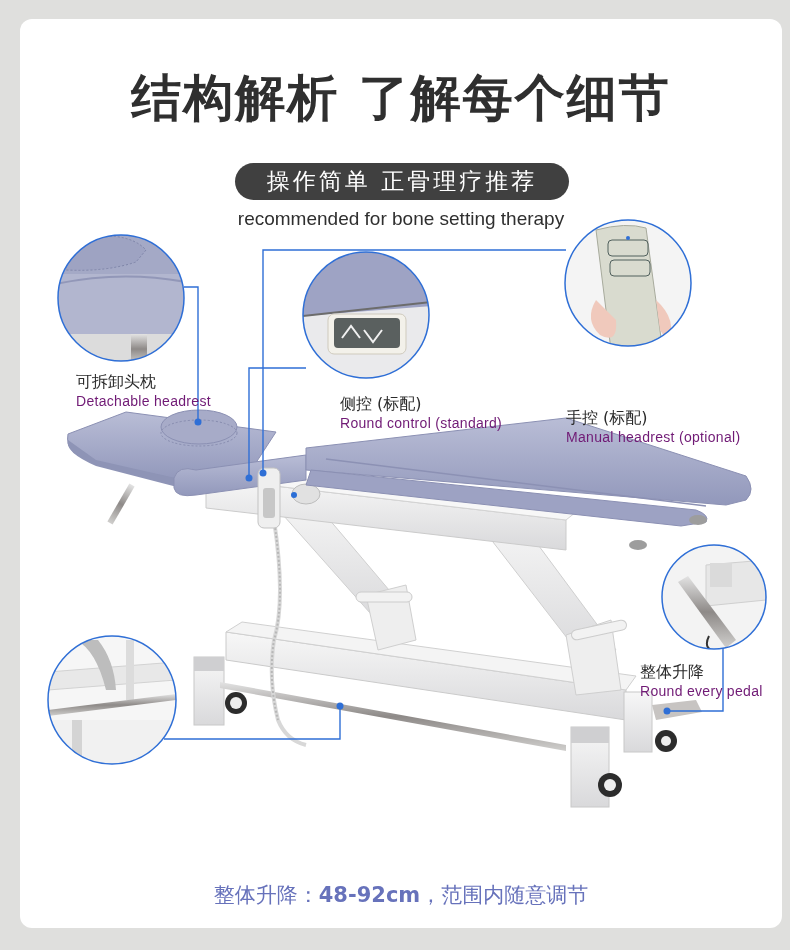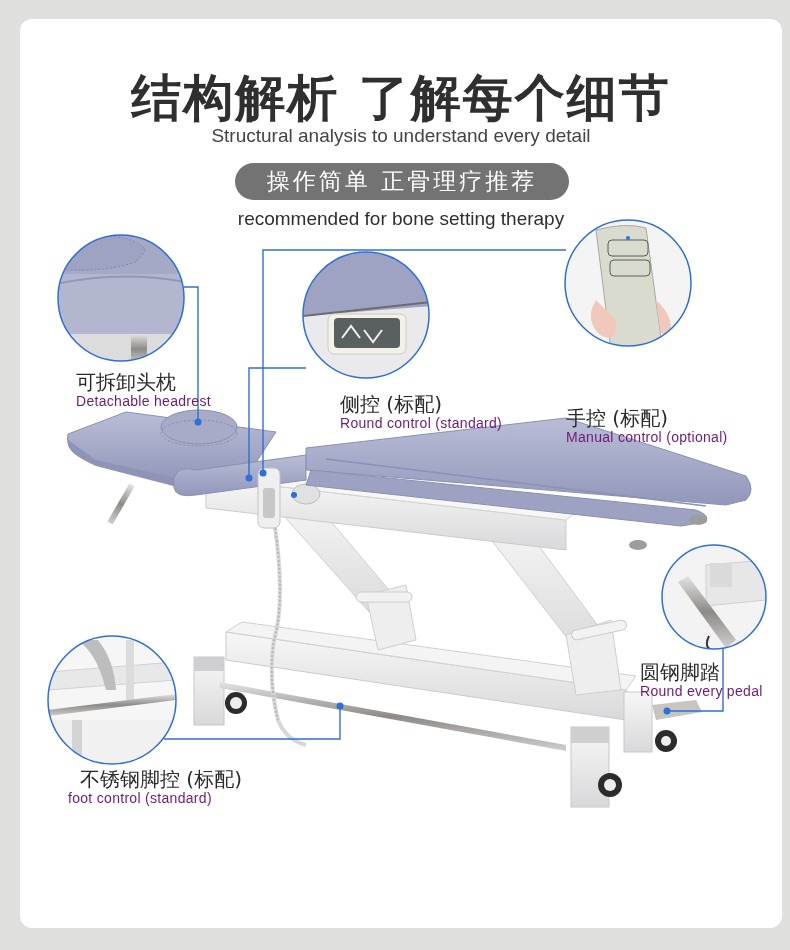--- a/index.html
+++ b/index.html
@@ -13,44 +13,43 @@
     position: absolute; left: 0; right: 0; top: 46px; text-align: center;
     font-size: 50px; font-weight: bold; color: #2f2f2f; letter-spacing: 2px;
     font-family: "DejaVu Sans", sans-serif;
   }
   .subtitle {
     position: absolute; left: 0; right: 0; top: 106px; text-align: center;
     font-size: 19px; color: #444; font-family: "Liberation Sans", sans-serif;
   }
   .pill {
     position: absolute; left: 215px; top: 144px; width: 334px; height: 37px;
-    background: #737373; border-radius: 19px; color: #fff;
+    background: #404040; border-radius: 19px; color: #fff;
     font-size: 23px; text-align: center; line-height: 37px; letter-spacing: 3px;
   }
   .pill-sub {
     position: absolute; left: 0; right: 0; top: 189px; text-align: center;
     font-size: 19px; color: #2f2f2f; font-family: "Liberation Sans", sans-serif;
   }
   .scene { position: absolute; left: 0; top: 0; width: 762px; height: 909px; }
   .label { position: absolute; color: #2a2a2a; white-space: nowrap; }
-  .label .cn { font-size: 20px; display: block; line-height: 20px; }
+  .label .cn { font-size: 16px; display: block; line-height: 20px; }
   .label .en { font-size: 14px; display: block; line-height: 18px; color: #701a75; font-family: "Liberation Sans", sans-serif; letter-spacing: 0.3px; }
   .footer {
     position: absolute; left: 0; right: 0; top: 862px; text-align: center;
     font-size: 21px; color: #6772bb;
   }
   .footer b { font-weight: bold; }
 </style>
 </head>
 <body>
 
 <div class="card">
 
   <div class="title">结构解析 了解每个细节</div>
-  <div class="subtitle">Structural analysis to understand every detail</div>
   <div class="pill">操作简单 正骨理疗推荐</div>
   <div class="pill-sub">recommended for bone setting therapy</div>
 
   <svg class="scene" viewBox="14 19 762 909" width="762" height="909">
     <defs>
       <linearGradient id="uph" x1="0" y1="0" x2="0" y2="1">
         <stop offset="0" stop-color="#b9bdd6"></stop>
         <stop offset="1" stop-color="#9298bb"></stop>
       </linearGradient>
       <linearGradient id="frm" x1="0" y1="0" x2="0" y2="1">
@@ -221,24 +220,23 @@
   <div class="label" style="left:56px; top:353px;">
     <span class="cn">可拆卸头枕</span>
     <span class="en">Detachable headrest</span>
   </div>
   <div class="label" style="left:288px; top:375px;margin-left:32px;">
     <span class="cn">侧控 (标配)</span>
     <span class="en">Round control (standard)</span>
   </div>
   <div class="label" style="left:546px; top:345px;margin-top:44px;">
     <span class="cn">手控 (标配)</span>
-    <span class="en">Manual control (optional)</span>
+    <span class="en">Manual headrest (optional)</span>
   </div>
   <div class="label" style="left:620px; top:643px;">
-    <span class="cn">圆钢脚踏</span>
+    <span class="cn">整体升降</span>
     <span class="en">Round every pedal</span>
   </div>
-  <div class="label" style="left:48px; top:750px;">
-    <span class="cn" style="padding-left:12px;">不锈钢脚控 (标配)</span>
-    <span class="en">foot control (standard)</span>
-  </div>
-
+
+  <div class="footer">
+    <span>整体升降：</span><b>48-92cm</b><span>，范围内随意调节</span>
+  </div>
 </div>
 
 </body></html>

